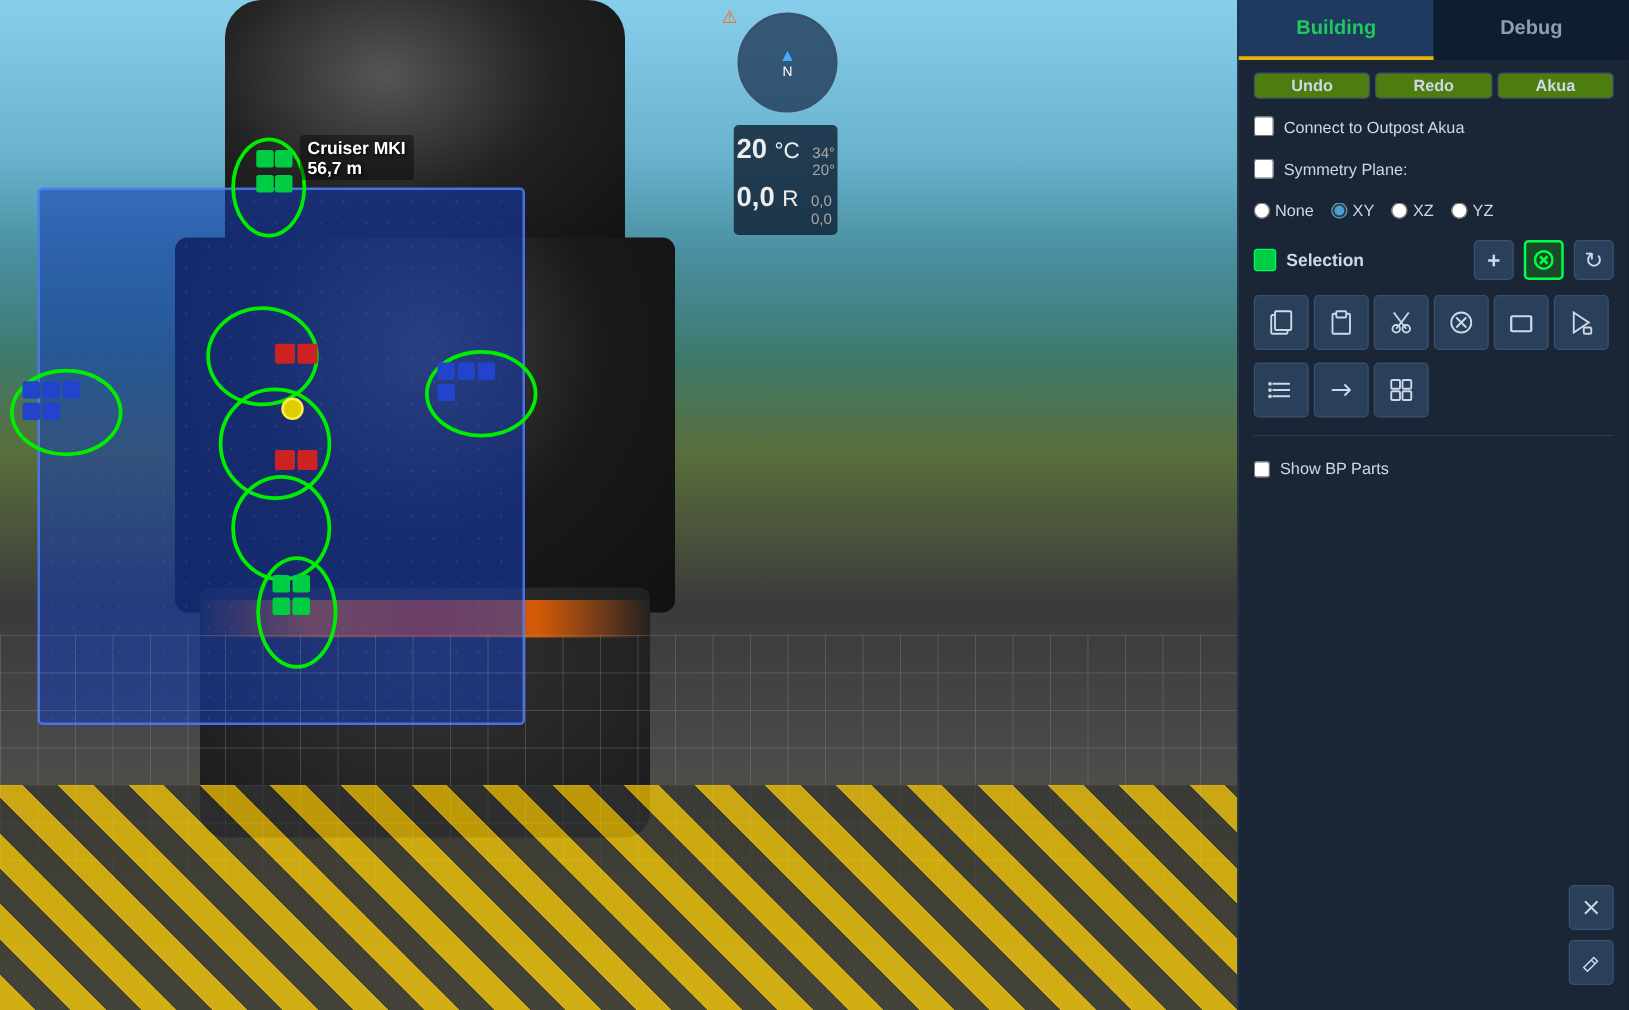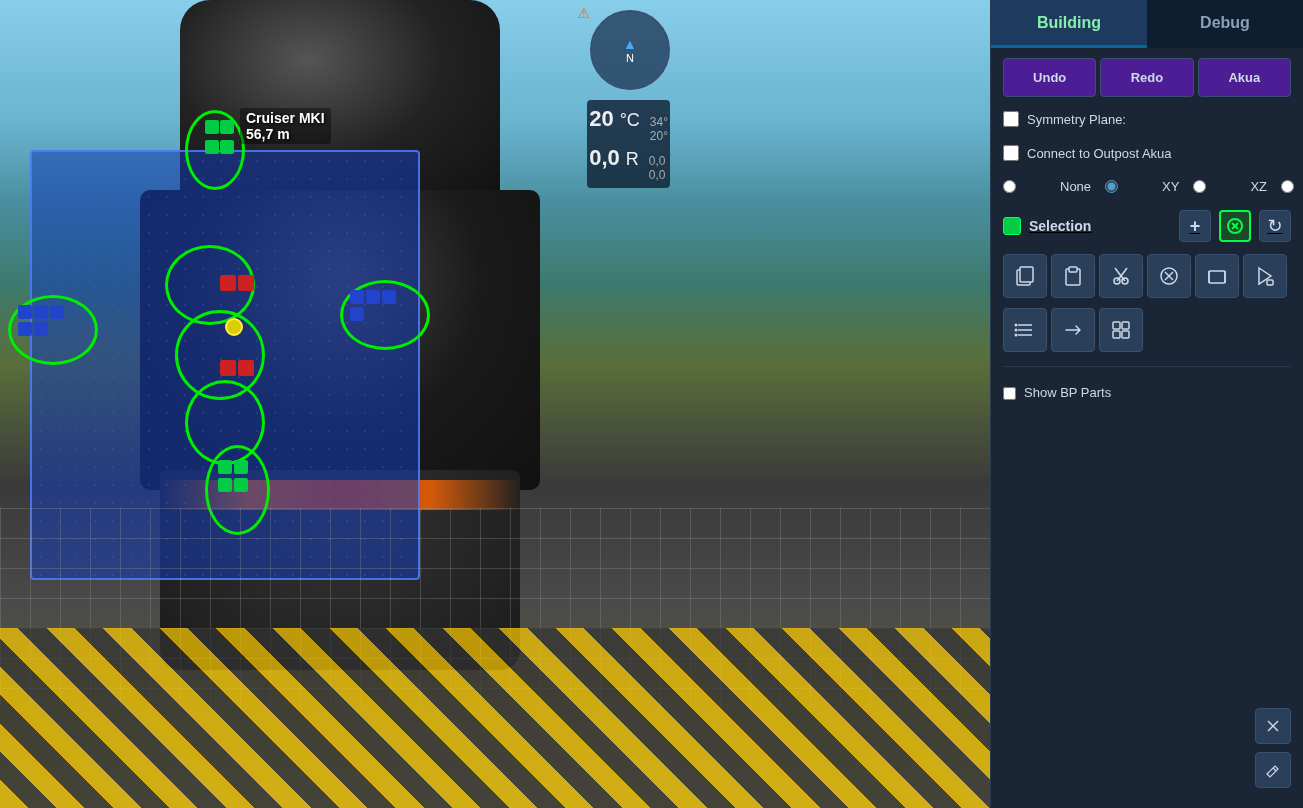--- a/index.html
+++ b/index.html
@@ -163,22 +163,22 @@
       justify-content: center;
       font-size: 16px;
       font-weight: bold;
       cursor: pointer;
       color: #ccc;
       border-bottom: 3px solid transparent;
     }
 
     .tab.active {
       background: #1e3a5f;
-      color: #86efac;
-      border-bottom: 3px solid #0369a1;
+      color: #22c55e;
+      border-bottom: 3px solid #eab308;
     }
 
     .tab:not(.active) {
       background: #0f1e2e;
       color: #88a0b8;
     }
 
     
     .panel-content {
       padding: 10px 12px;
@@ -189,22 +189,22 @@
     }
 
     
     .action-row {
       display: flex;
       gap: 4px;
     }
 
     .action-btn {
       flex: 1;
-      height: 39px;
-      background: #4c1d95;
+      height: 21px;
+      background: #4d7c0f;
       border: 1px solid #3a5070;
       border-radius: 4px;
       color: #cdd9e8;
       font-size: 13px;
       font-weight: bold;
       cursor: pointer;
       display: flex;
       align-items: center;
       justify-content: center;
     }
@@ -246,30 +246,28 @@
 
     .radio-item input[type="radio"] {
       cursor: pointer;
       accent-color: #4a9fd4;
     }
 
     .radio-item label {
       color: #cdd9e8;
       font-size: 13px;
       cursor: pointer;
-      margin-left: 40px;
     }
 
     
     .selection-row {
       display: flex;
       align-items: center;
       gap: 8px;
       padding: 2px 0;
-      text-decoration: underline;
     }
 
     .selection-green-dot {
       width: 18px;
       height: 18px;
       background: #00cc44;
       border-radius: 3px;
       border: 1px solid #00ff66;
     }
 
@@ -528,27 +526,27 @@
 
   <div class="panel-content">
 
     <div class="action-row">
       <button class="action-btn">Undo</button>
       <button class="action-btn">Redo</button>
       <button class="action-btn">Akua</button>
     </div>
 
     <div class="checkbox-row">
+      <input type="checkbox" id="chk-outpost" style="">
+      <label class="checkbox-label" for="chk-outpost">Connect to Outpost Akua</label>
+    </div>
+
+    <div class="checkbox-row">
       <input type="checkbox" id="chk-symmetry" style="">
       <label class="checkbox-label" for="chk-symmetry">Symmetry Plane:</label>
-    </div>
-
-    <div class="checkbox-row">
-      <input type="checkbox" id="chk-outpost" style="">
-      <label class="checkbox-label" for="chk-outpost">Connect to Outpost Akua</label>
     </div>
 
     <div class="radio-group">
       <div class="radio-item">
         <input type="radio" name="sym" id="sym-none" style="">
         <label for="sym-none">None</label>
       </div>
       <div class="radio-item">
         <input type="radio" name="sym" id="sym-xy" checked="" style="">
         <label for="sym-xy">XY</label>

